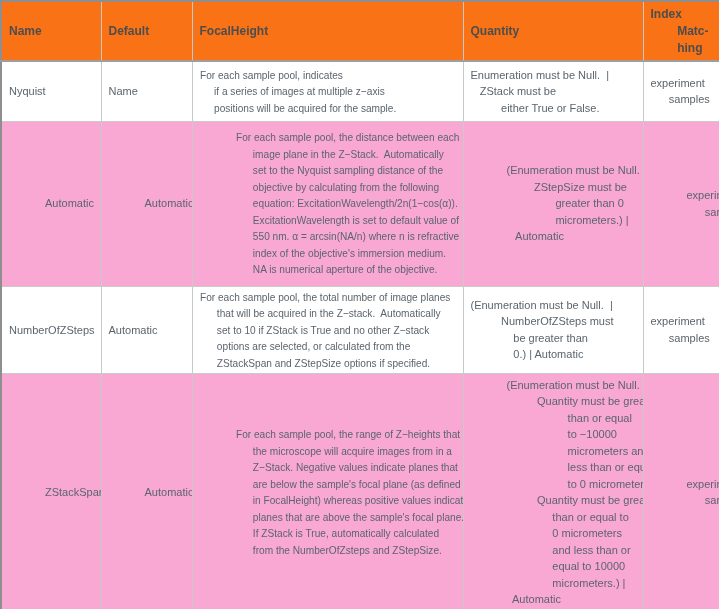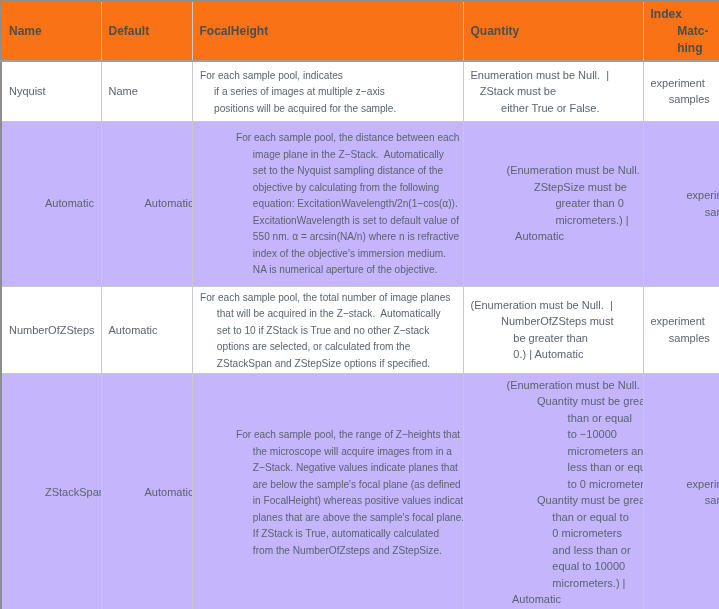--- a/index.html
+++ b/index.html
@@ -35,21 +35,21 @@
   thead th {
     background: #f97316;
     color: #4d4d4d;
     font-weight: bold;
     font-size: 12px;
     line-height: 17px;
     border-bottom: 2px solid #9e9e9e;
     height: 60px;
   }
   tbody tr.row-odd  td { background: #ffffff; }
-  tbody tr.row-even td { background: #c4b5fd; padding-left: 43px; }
+  tbody tr.row-even td { background: #f9a8d4; padding-left: 43px; }
 
   tr.h-r1 { height: 60px; }
   tr.h-r2 { height: 165px; }
   tr.h-r3 { height: 83px; }
   tr.h-r4 { height: 238px; }
 
   td .desc-text {
     display: inline-block;
     transform: scaleX(0.92);
     transform-origin: 0 50%;

